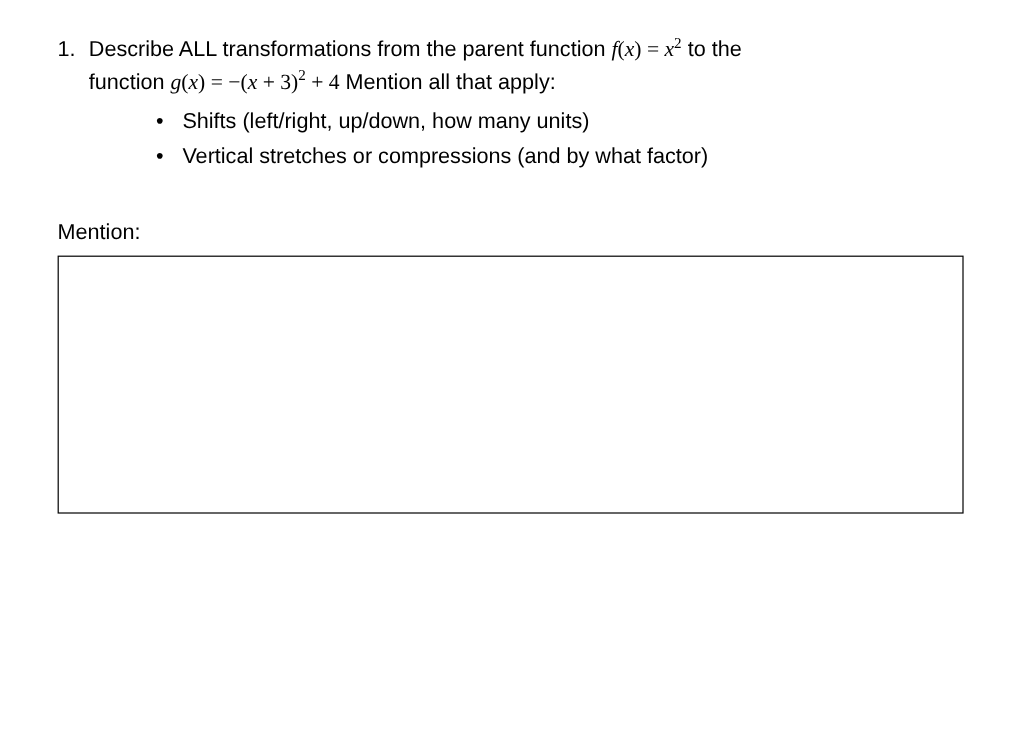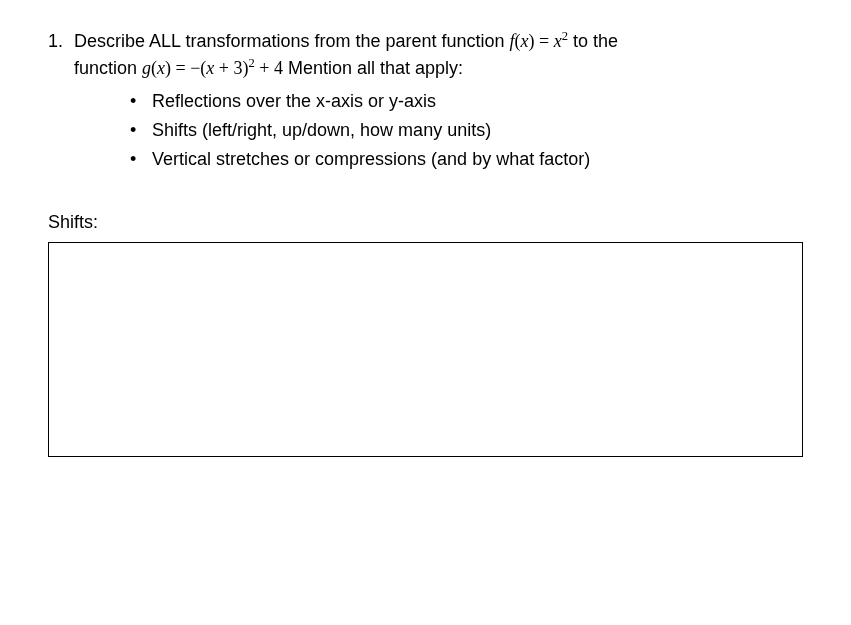--- a/index.html
+++ b/index.html
@@ -74,21 +74,20 @@
 <div class="question-line">
   <div class="question-number">1.</div>
   <div class="question-body">
     <div>
       <span>Describe ALL transformations from the parent function </span><span class="math-ital">f</span><span class="math-up">(</span><span class="math-ital">x</span><span class="math-up">)</span><span class="math-up"> = </span><span class="math-ital">x</span><sup class="math-up">2</sup><span>  to the</span>
     </div>
     <div>
       <span>function </span><span class="math-ital">g</span><span class="math-up">(</span><span class="math-ital">x</span><span class="math-up">)</span><span class="math-up"> = </span><span class="math-up">−</span><span class="math-up">(</span><span class="math-ital">x</span><span class="math-up"> + 3</span><span class="math-up">)</span><sup class="math-up">2</sup><span class="math-up"> + 4</span><span>  Mention all that apply:</span>
     </div>
     <ul class="bullets">
-      <li>Reflections over the x-axis or y-axis</li>
       <li>Shifts (left/right, up/down, how many units)</li>
       <li>Vertical stretches or compressions (and by what factor)</li>
     </ul>
   </div>
 </div>
 
-<div class="answer-label">Shifts:</div>
+<div class="answer-label">Mention:</div>
 <div class="answer-box"></div>
 
 </body></html>

